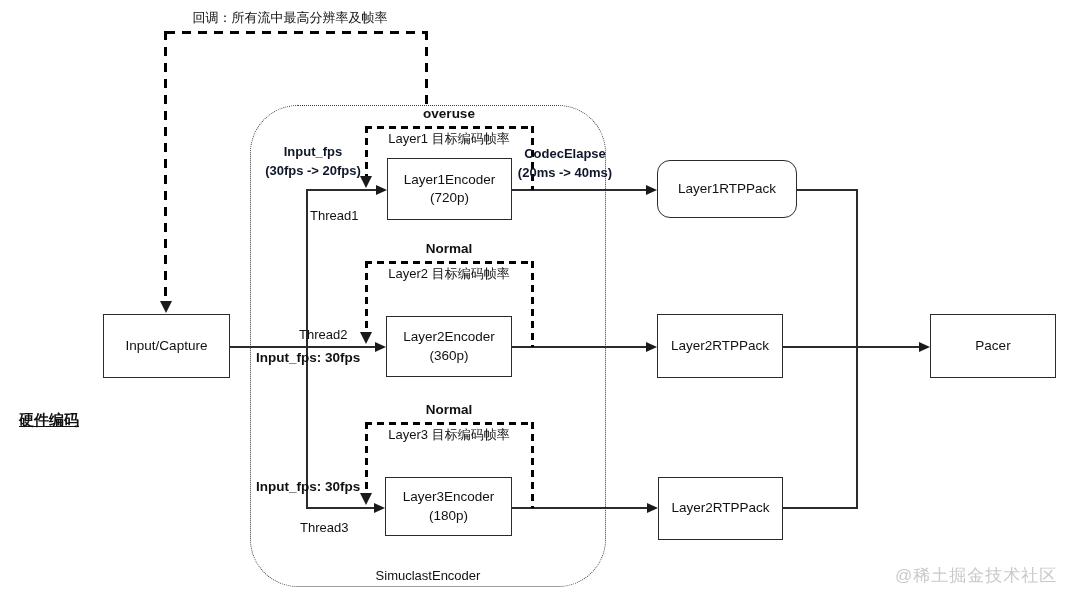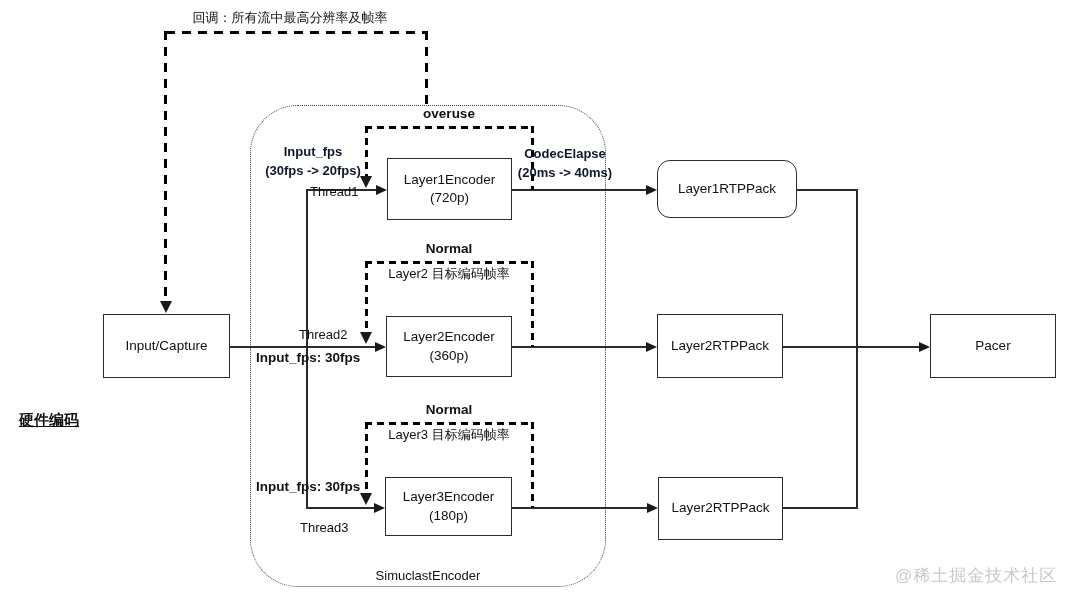--- a/index.html
+++ b/index.html
@@ -82,31 +82,32 @@
   <div class="vline" style="left:856px;top:189px;height:320px;"></div>
   <div class="hline" style="left:783px;top:507px;width:74px;"></div>
   <div class="hline" style="left:783px;top:346px;width:136px;"></div>
   <div class="ar" style="left:919px;top:342px;"></div>
 
   <div class="status" style="left:365px;top:106px;">overuse</div>
   <div class="tdash-h" style="left:365px;top:126px;width:168px;"></div>
   <div class="tdash-v" style="left:365px;top:126px;height:50px;"></div>
   <div class="ad" style="left:360px;top:176px;"></div>
   <div class="tdash-v" style="left:531px;top:126px;height:64px;"></div>
+  <div class="target-lbl" style="left:365px;top:130px;">Layer1 目标编码帧率</div>
 
   <div class="lbl red center" style="left:258px;top:143px;width:110px;">
     <div>Input_fps</div>
     <div>(30fps -&gt; 20fps)</div>
   </div>
   <div class="lbl red center" style="left:510px;top:145px;width:110px;">
     <div>CodecElapse</div>
     <div>(20ms -&gt; 40ms)</div>
   </div>
 
-  <div class="lbl" style="left:310px;top:184px;">Thread1</div>
+  <div class="lbl" style="left:310px;top:208px;">Thread1</div>
 
   <div class="box" style="left:387px;top:158px;width:125px;height:62px;">
     <div>Layer1Encoder</div>
     <div>(720p)</div>
   </div>
   <div class="box" style="left:657px;top:160px;width:140px;height:58px;border-radius:13px;">
     <div>Layer1RTPPack</div>
   </div>
 
   <div class="status" style="left:365px;top:241px;">Normal</div>

